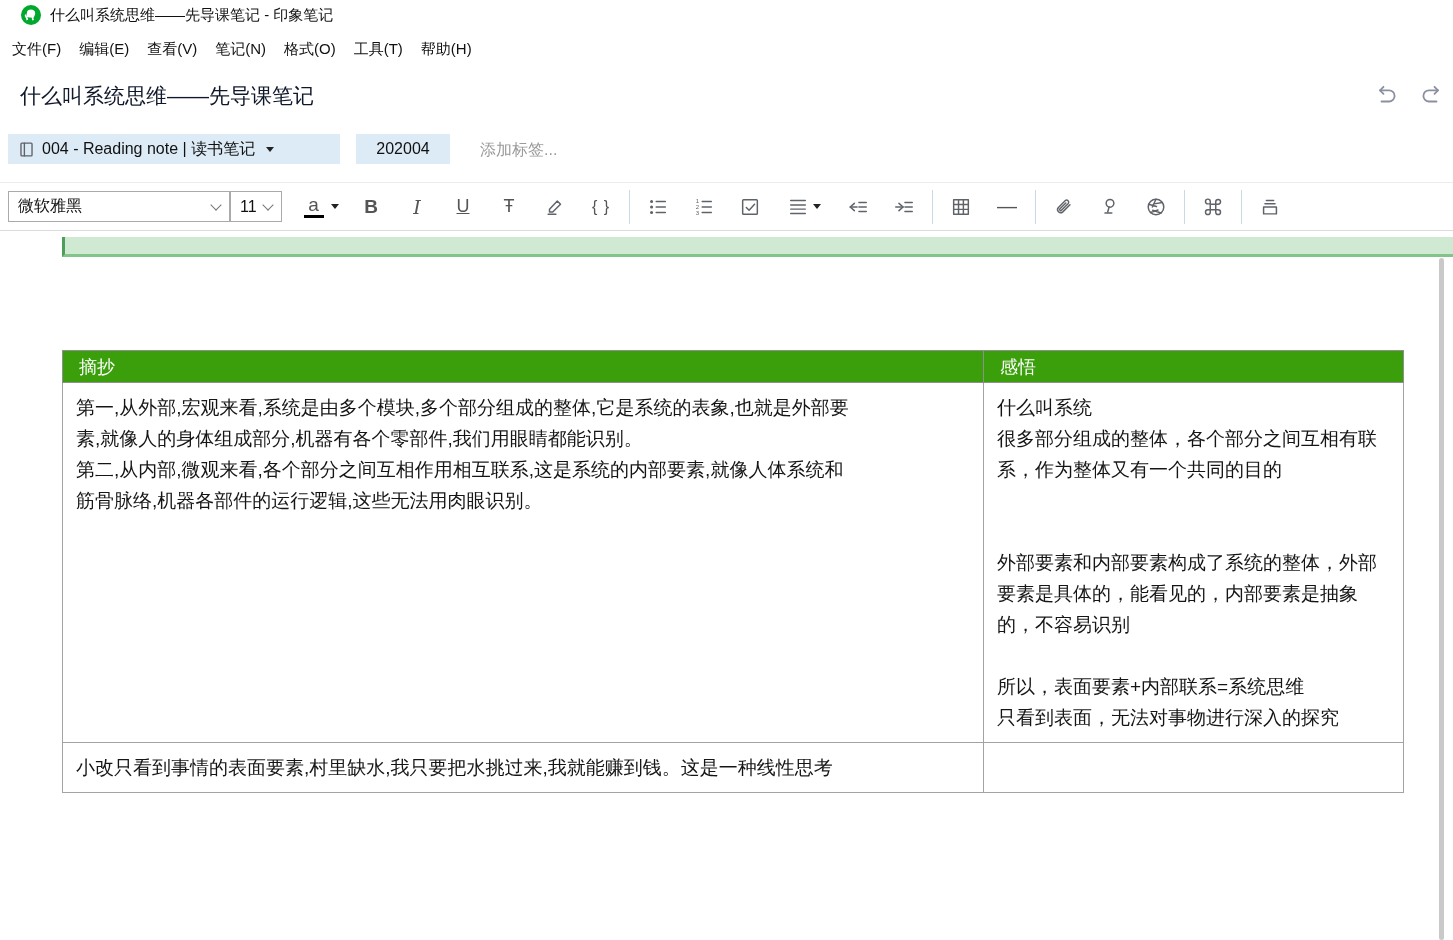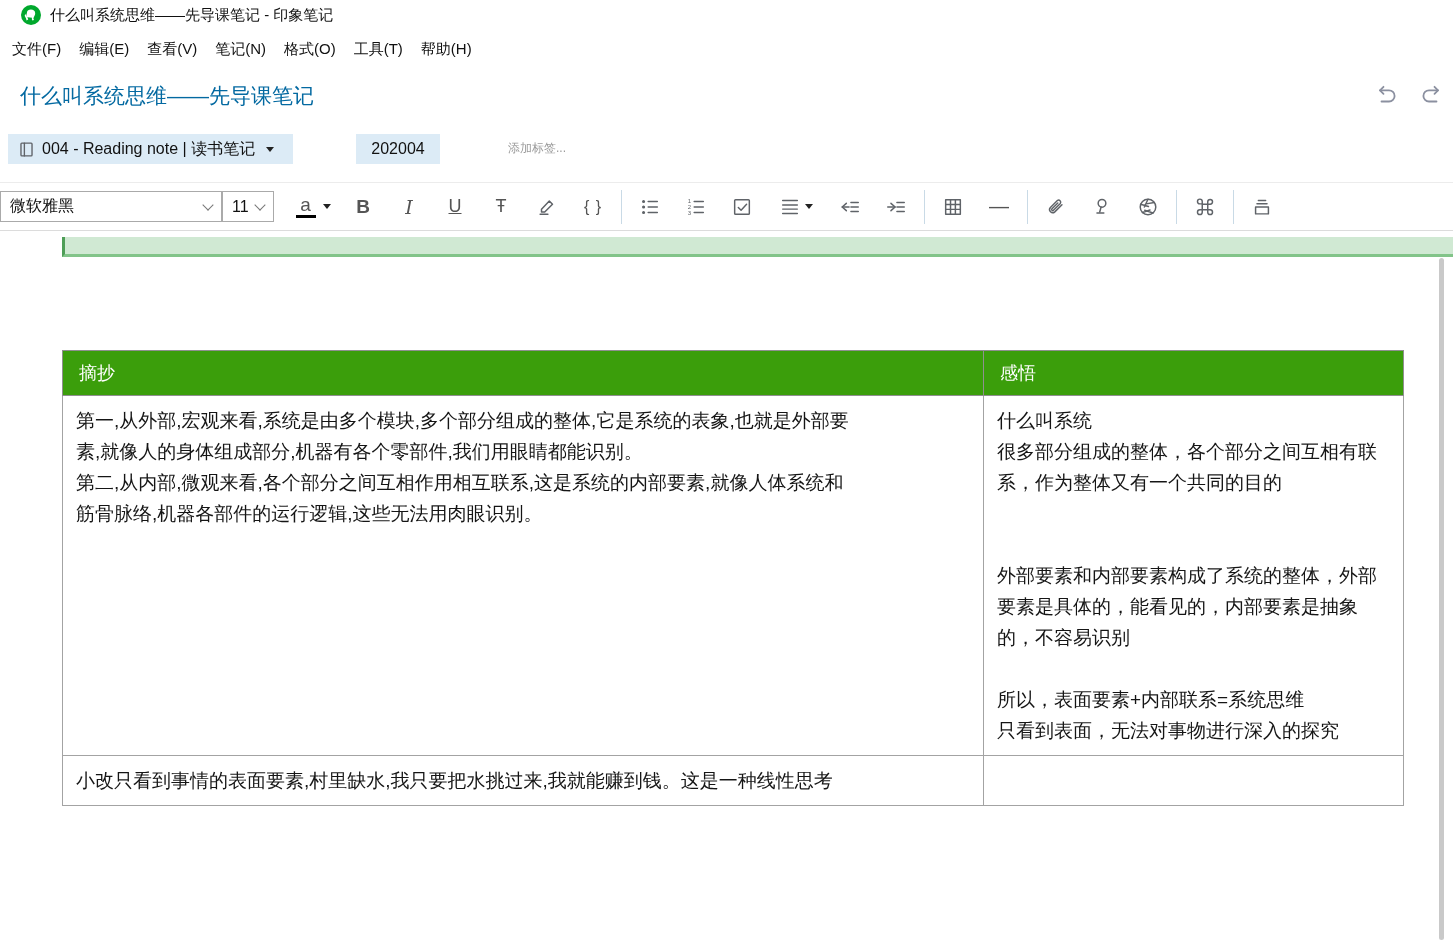--- a/index.html
+++ b/index.html
@@ -8,40 +8,40 @@
 
   
   .titlebar { position:absolute; top:0; left:16px; right:0; height:30px;
     display:flex; align-items:center; gap:9px; padding-left:5px; font-size:15px; }
   
   .menubar { position:absolute; top:31px; left:0; right:0; height:36px;
     display:flex; align-items:center; gap:18px; padding-left:12px; font-size:15px; }
   .menu-item { cursor:default; }
 
   
-  .note-title { position:absolute; left:20px; top:82px; font-size:21px; color:#0369a1; }
+  .note-title { position:absolute; left:20px; top:82px; font-size:21px; color:#0f172a; }
   .undo-redo { position:absolute; right:8px; top:84px; display:flex; gap:20px; }
   .undo-redo span { display:inline-flex; }
 
   
   .chip { position:absolute; top:134px; height:30px; background:#dcebf6;
     display:flex; align-items:center; font-size:16px; }
-  .chip-notebook { left:8px; width:285px; padding:0 10px; gap:7px; }
-  .chip-tag { left:356px; width:84px; justify-content:center; }
-  .add-tag { position:absolute; left:480px; top:140px; font-size:12px; color:#9a9a9a;margin-left:28px; }
+  .chip-notebook { left:8px; width:332px; padding:0 10px; gap:7px; }
+  .chip-tag { left:356px; width:94px; justify-content:center; }
+  .add-tag { position:absolute; left:480px; top:140px; font-size:16px; color:#9a9a9a; }
   .caret-down { width:0; height:0; border-left:4px solid transparent;
     border-right:4px solid transparent; border-top:5px solid #222; margin-left:4px; }
 
   
   .toolbar { position:absolute; top:182px; left:0; right:0; height:49px;
     border-top:1px solid #ececec; border-bottom:1px solid #dcdcdc;
     display:flex; align-items:center; background:#fff; }
   .select { height:31px; border:1px solid #aaa; display:flex; align-items:center;
     justify-content:space-between; padding:0 9px; font-size:16px; background:#fff; }
-  .sel-font { width:222px; margin-left:0; }
+  .sel-font { width:222px; margin-left:8px; }
   .sel-size { width:52px; margin-left:0; }
   .chev { width:8px; height:8px; border-right:1.5px solid #777; border-bottom:1.5px solid #777;
     transform:rotate(45deg); margin-top:-4px; }
   .tb-btn { width:46px; height:46px; display:flex; align-items:center;
     justify-content:center; color:#555; font-size:19px; }
   .tb-sep { width:1px; height:34px; background:#c9dae6; margin:0 5px; }
   .btn-color { width:54px; gap:3px; }
   .a-wrap { display:flex; flex-direction:column; align-items:center; line-height:1; }
   .a-bar { width:20px; height:3px; background:#000; margin-top:1px; }
   .b-label { font-weight:bold; font-size:19px; }
@@ -50,21 +50,21 @@
   .s-label { font-size:18px; }
   .code-label { font-size:16px; letter-spacing:1px; }
   .hr-label { font-size:20px; color:#555; }
 
   
   .green-strip { position:absolute; top:237px; left:62px; width:1391px; height:20px;
     background:#d0e9d3; border-bottom:3px solid #82c489; border-left:3px solid #4e9e57; }
   table.note-table { position:absolute; left:62px; top:350px; width:1341px;
     border-collapse:collapse; table-layout:fixed; }
   .note-table th { background:#3b9e0b; color:#fff; font-weight:400; font-size:18px;
-    text-align:left; height:45px; padding:0 16px; border:1px solid #8f8f8f; }
+    text-align:left; height:32px; padding:0 16px; border:1px solid #8f8f8f; }
   .note-table td { vertical-align:top; border:1px solid #a3a3a3; padding:9px 13px;
     font-size:19px; line-height:31px; white-space:pre-line; color:#151515; }
   .col-excerpt { width:921px; }
   .col-insight { width:420px; }
   .row-1 { height:177px; } .row-2 { height:335px;padding-left:17px; }
 
   .scroll-thumb { position:absolute; left:1439px; top:258px; width:5px; height:682px;
     background:#c9c9c9; border-radius:3px; }
 
   svg.icon { stroke:#5f6368; fill:none; stroke-width:1.6; stroke-linecap:round; stroke-linejoin:round; }

